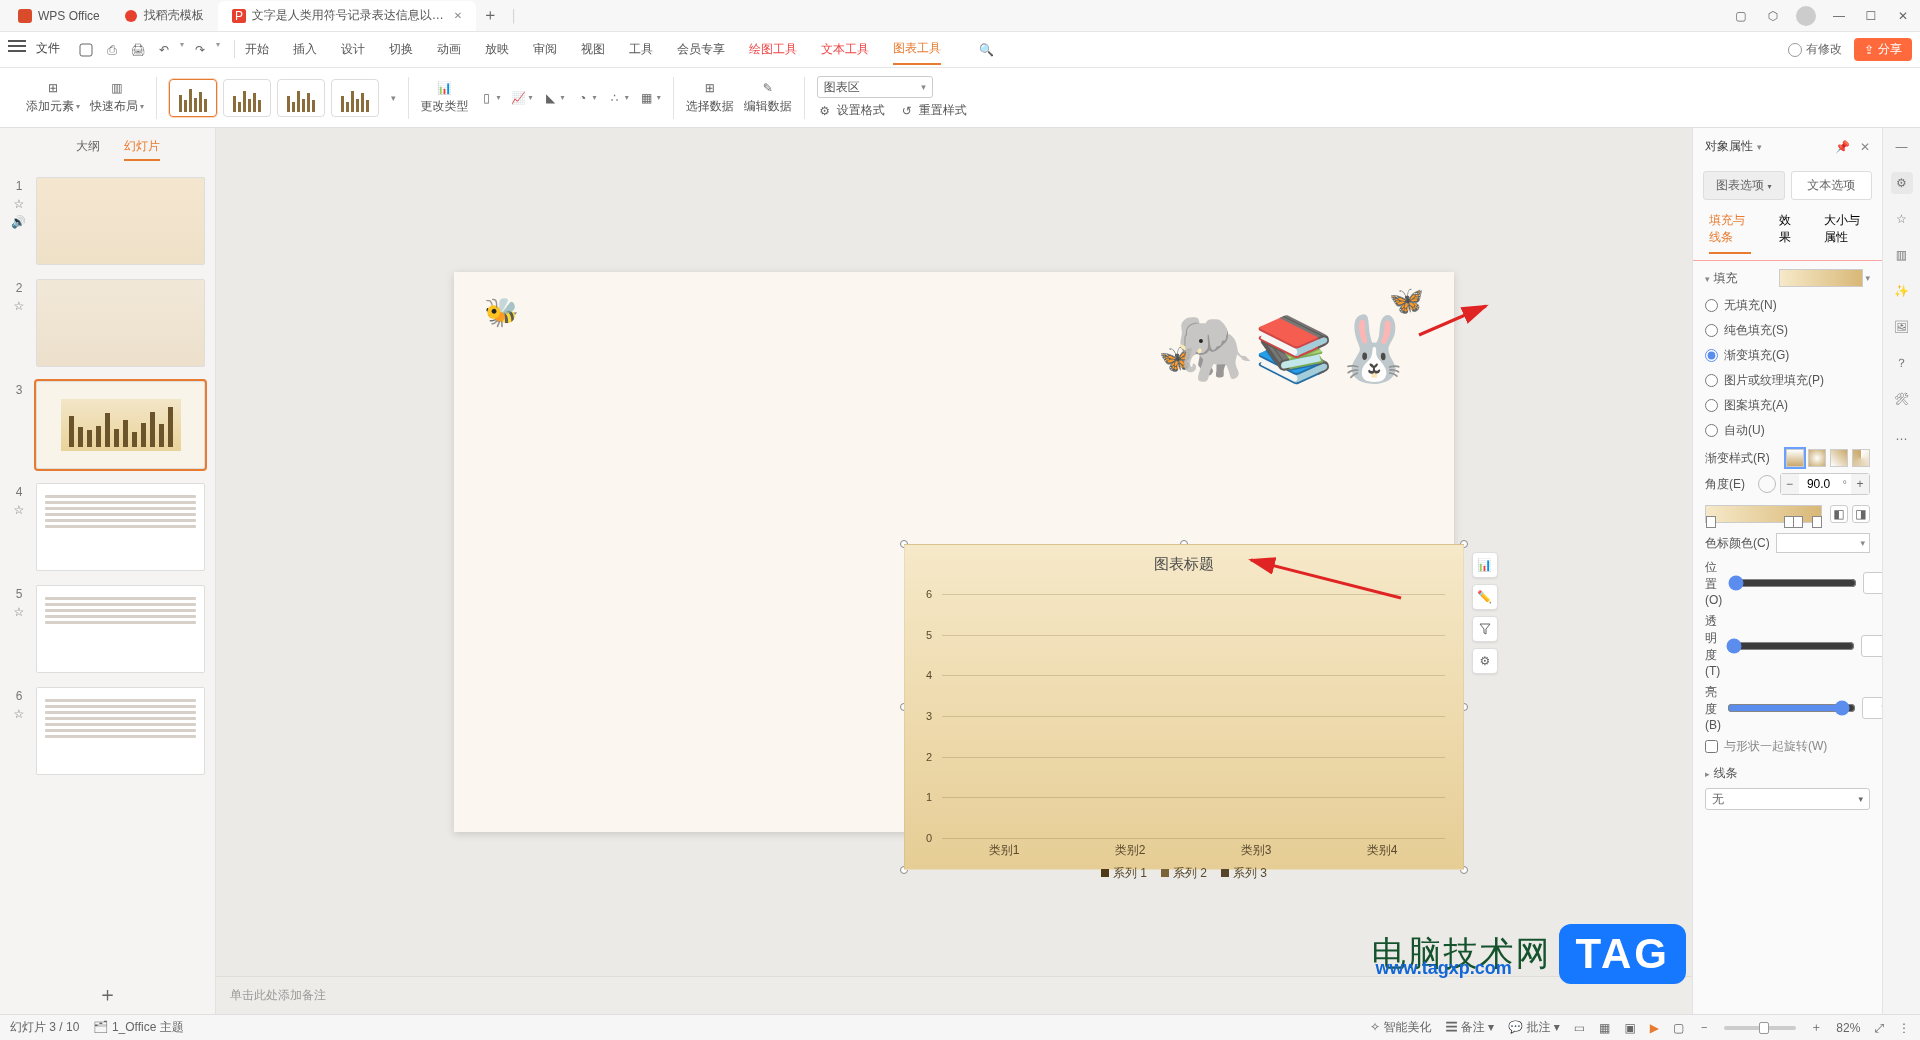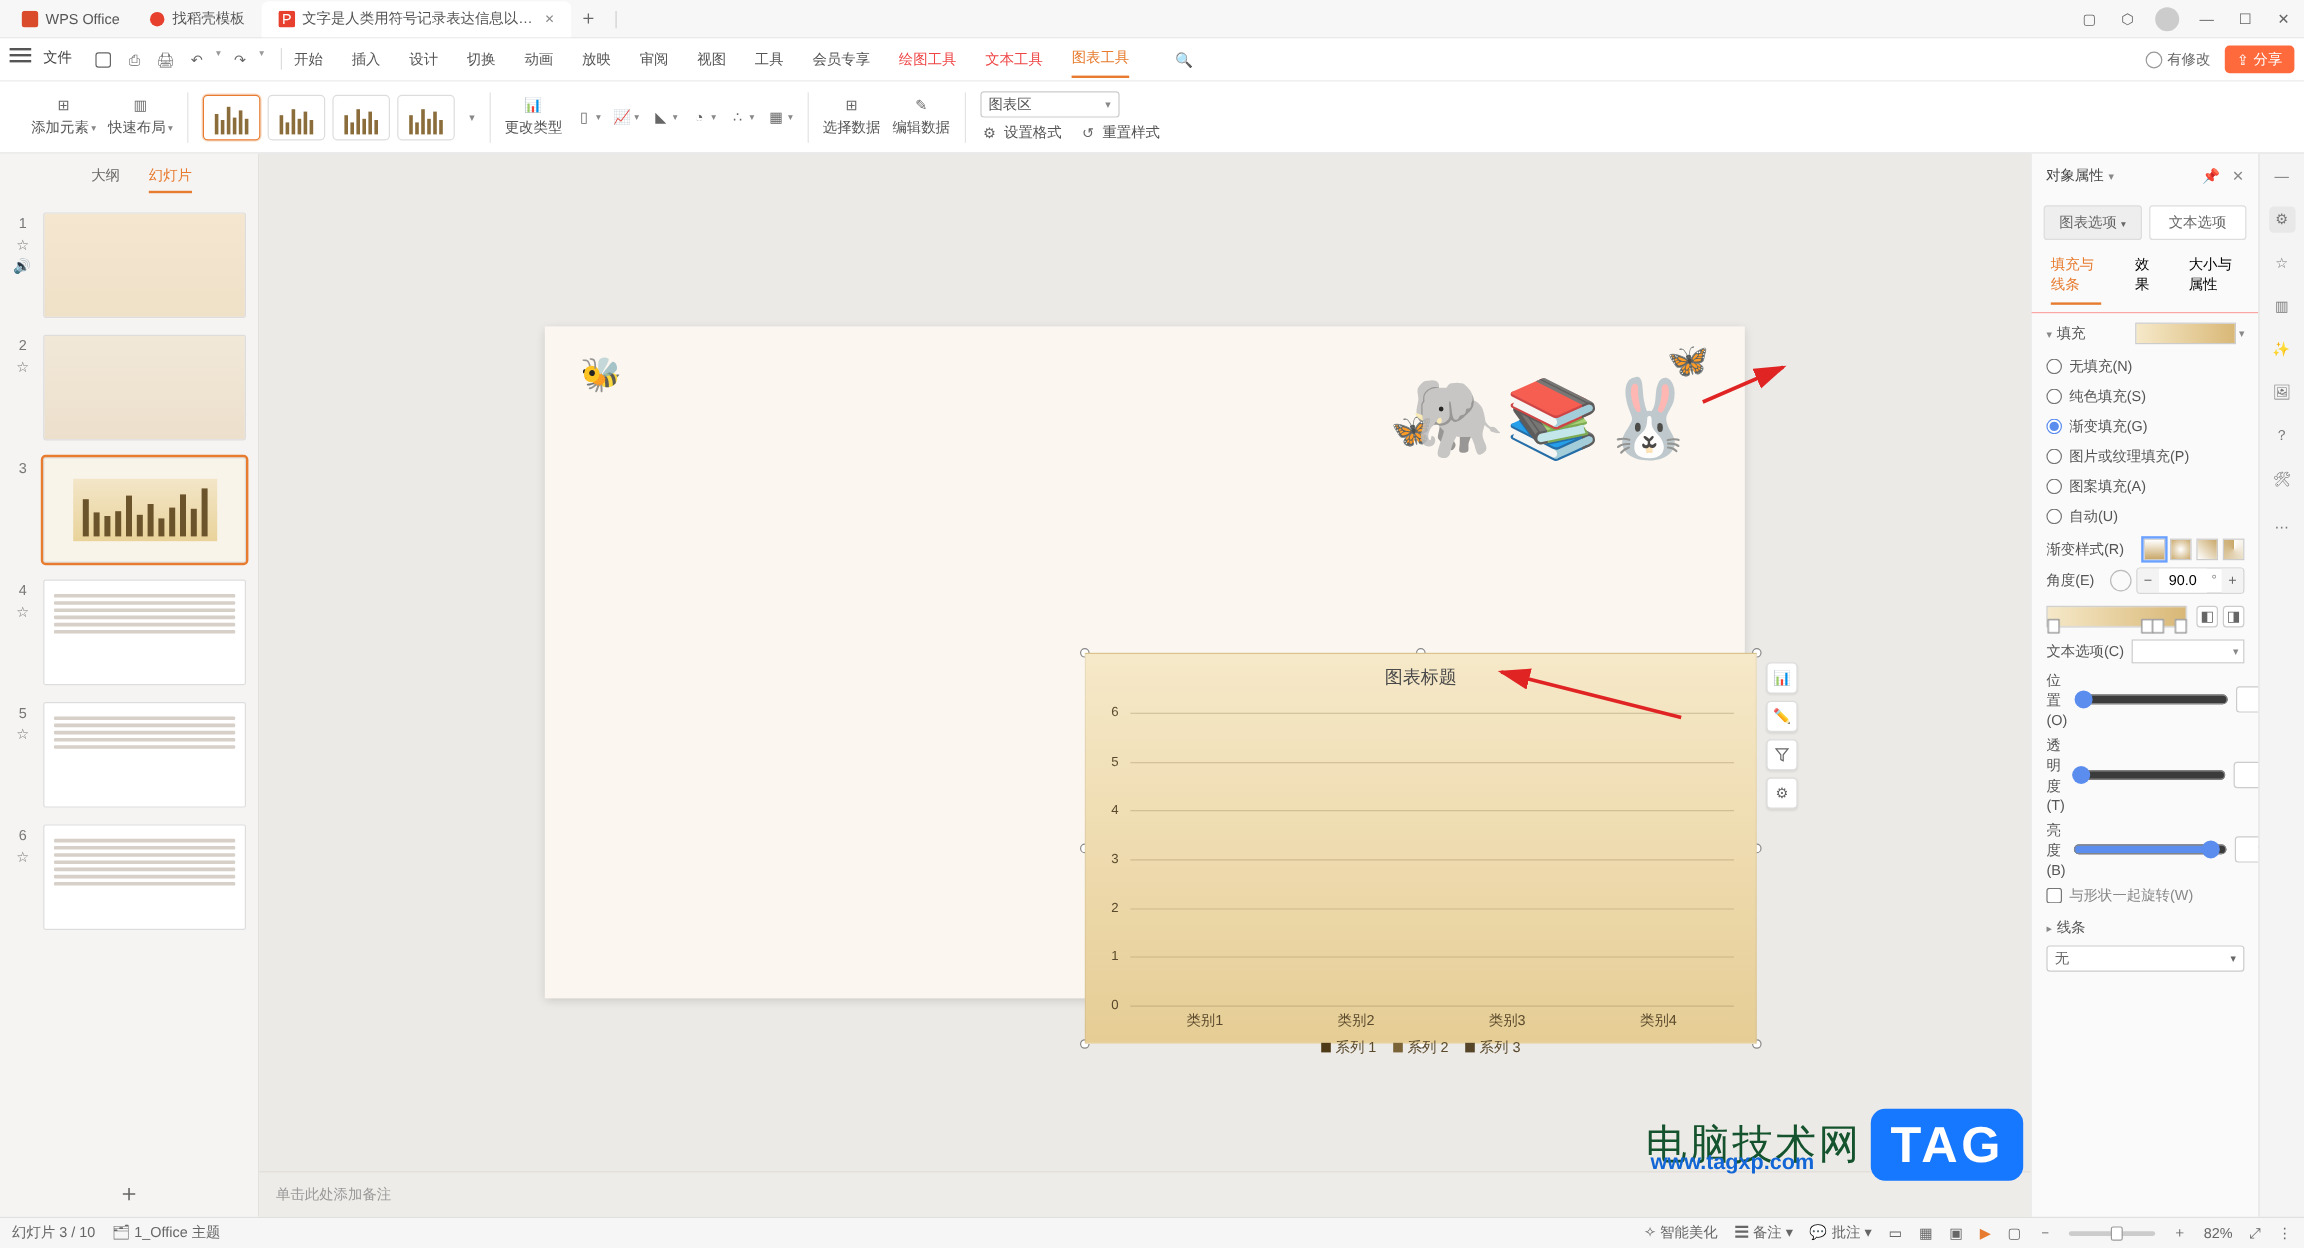--- a/index.html
+++ b/index.html
@@ -643,21 +643,21 @@
             <div class="stop" style="left:68%"></div>
             <div class="stop" style="left:76%"></div>
             <div class="stop" style="left:92%"></div>
           </div>
           <div class="grad-tools">
               <div class="gb">◧</div>
               <div class="gb">◨</div>
             </div>
         </div>
         <div class="field">
-            <span>文本选项(C)</span>
+            <span>色标颜色(C)</span>
             <div class="colorbox" style="display:flex;align-items:center;justify-content:flex-end;padding-right:4px">
               <span style="font-size:9px;color:#888">▾</span>
             </div>
           </div>
         <div class="field">
             <span>位置(O)</span>
           <div class="slider-row" style="flex:1">
               <input type="range" min="0" max="100" value="0" style="">
               <div class="smallbox"></div>
             </div>

